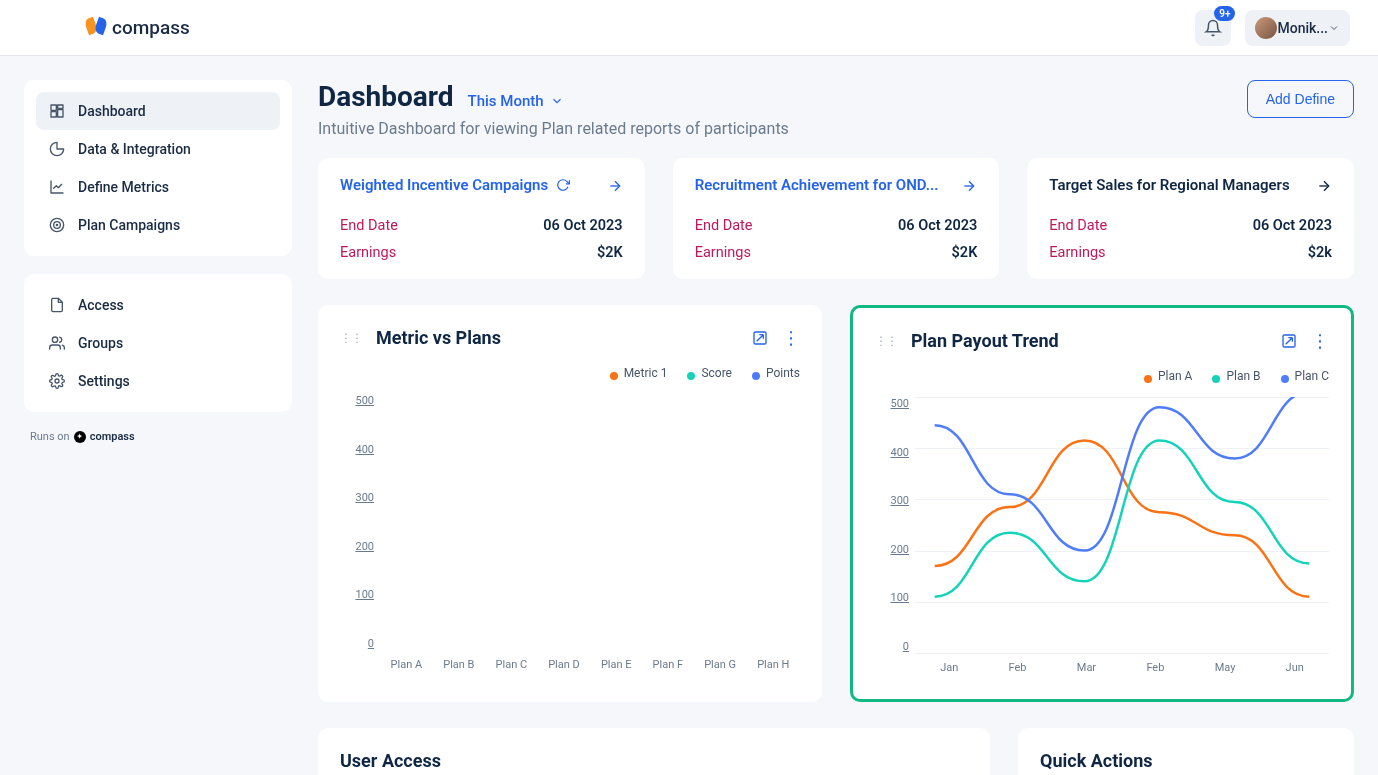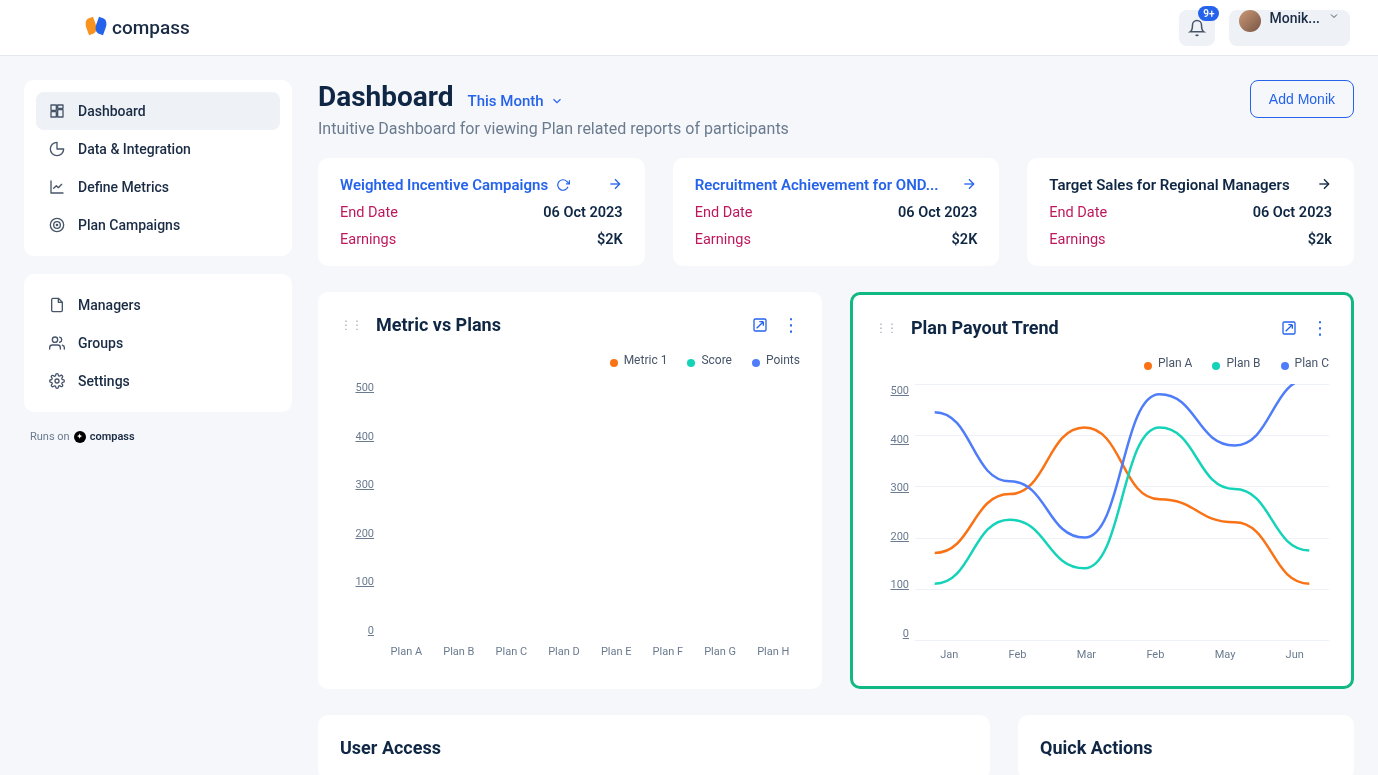--- a/index.html
+++ b/index.html
@@ -5,39 +5,39 @@
 * { box-sizing: border-box; margin: 0; padding: 0; }
 body { font-family: -apple-system, BlinkMacSystemFont, "Segoe UI", Roboto, Arial, sans-serif; background: #f5f7fa; color: #0f2744; width: 1378px; }
 .topbar { height: 56px; background: #fff; border-bottom: 1px solid #e5e9ef; display: flex; align-items: center; padding: 0 28px; justify-content: space-between; }
 .logo { display: flex; align-items: center; gap: 6px; font-size: 19px; font-weight: 500; color: #1a2b44; padding-left: 58px;}
 .logo-icon { width: 20px; height: 20px; position: relative; }
 .logo-icon::before { content: ""; position: absolute; width: 10px; height: 16px; background: #f7931e; border-radius: 50% 0 50% 0; left: 0; transform: rotate(-20deg);}
 .logo-icon::after { content: ""; position: absolute; width: 10px; height: 16px; background: #2563eb; border-radius: 0 50% 0 50%; right: 0; transform: rotate(20deg);}
 .topbar-right { display: flex; align-items: center; gap: 14px; }
 .bell-wrap { position: relative; background: #eef1f6; width: 36px; height: 36px; border-radius: 8px; display: flex; align-items: center; justify-content: center; }
 .badge { position: absolute; top: -4px; right: -4px; background: #2563eb; color: #fff; font-size: 10px; font-weight: 600; border-radius: 10px; padding: 2px 5px; }
-.user-chip { background: #eef1f6; border-radius: 8px; height: 36px; display: flex; align-items: flex-start; gap: 8px; padding: 0 10px; font-size: 14px; color: #1a2b44; font-weight: 500;}
+.user-chip { background: #eef1f6; border-radius: 8px; height: 36px; display: flex; align-items: center; padding: 0 10px; font-size: 14px; color: #1a2b44; font-weight: 500;}
 .avatar { width: 22px; height: 22px; border-radius: 50%; background: linear-gradient(135deg,#c97,#754); }
 .layout { display: flex; padding: 24px 24px; gap: 26px; align-items: flex-start;}
 .sidebar { width: 268px; flex-shrink: 0; }
 .nav-card { background: #fff; border-radius: 10px; padding: 12px; margin-bottom: 18px; }
 .nav-item { display: flex; align-items: center; gap: 12px; padding: 10px 12px; border-radius: 8px; font-size: 14px; color: #1a2b44; font-weight: 500; cursor: pointer;}
 .nav-item.active { background: #eef1f6; }
 .nav-icon { width: 18px; height: 18px; display: flex; align-items: center; justify-content: center; color: #475569;}
 .runs-on { font-size: 11px; color: #6b7b8f; padding-left: 6px; display:flex; align-items:center; gap:4px;text-align:center;}
 .main { flex: 1; min-width: 0; }
 .page-head { display: flex; align-items: flex-start; justify-content: space-between; margin-bottom: 20px;}
 .page-title-row { display: flex; align-items: baseline; gap: 14px; }
 .page-title { font-size: 28px; font-weight: 700; color: #0f2744; }
 .period { color: #2563eb; font-size: 15px; font-weight: 500; display: flex; align-items: center; gap: 6px; cursor: pointer;}
 .subtitle { font-size: 16px; color: #6b7b8f; margin-top: 6px;}
 .add-widget { border: 1.5px solid #2563eb; color: #2563eb; background: transparent; border-radius: 8px; padding: 10px 18px; font-size: 14px; font-weight: 500; cursor: pointer;}
 .stat-row { display: grid; grid-template-columns: repeat(3, 1fr); gap: 28px; margin-bottom: 26px;}
 .stat-card { background: #fff; border-radius: 10px; padding: 18px 22px; }
-.stat-head { display: flex; justify-content: space-between; align-items: flex-start; margin-bottom: 10px;}
+.stat-head { display: flex; justify-content: space-between; align-items: flex-end; margin-bottom: 23px;}
 .stat-title { font-size: 15px; font-weight: 600; display: flex; align-items: center; gap: 8px;}
 .stat-title.link { color: #2563eb; }
 .stat-title.bold { color: #0f2744; }
 .stat-rows { display: flex; flex-direction: column; gap: 10px; }
 .stat-line { display: flex; justify-content: space-between; font-size: 14.5px; }
 .stat-label { color: #be185d; font-weight: 400;}
 .stat-val { color: #0f2744; font-weight: 600;}
 .charts-row { display: grid; grid-template-columns: 1fr 1fr; gap: 28px; margin-bottom: 26px;}
 .chart-card { background: #fff; border-radius: 10px; padding: 22px; }
 .chart-card.highlight { border: 3px solid #10b981; }
@@ -125,21 +125,21 @@
           <span>Plan Campaigns</span>
         </div>
       </div>
     <div class="nav-card" id="nav2">
         <div class="nav-item">
           <span class="nav-icon">
             <svg width="16" height="16" viewBox="0 0 24 24" fill="none" stroke="currentColor" stroke-width="2" stroke-linecap="round" stroke-linejoin="round">
               <path d="M14 2H6a2 2 0 0 0-2 2v16a2 2 0 0 0 2 2h12a2 2 0 0 0 2-2V8zM14 2v6h6"></path>
             </svg>
           </span>
-          <span>Managers</span>
+          <span>Access</span>
         </div>
         <div class="nav-item">
           <span class="nav-icon">
             <svg width="16" height="16" viewBox="0 0 24 24" fill="none" stroke="currentColor" stroke-width="2" stroke-linecap="round" stroke-linejoin="round">
               <path d="M17 21v-2a4 4 0 0 0-4-4H5a4 4 0 0 0-4 4v2M9 11a4 4 0 1 0 0-8 4 4 0 0 0 0 8zM23 21v-2a4 4 0 0 0-3-3.9M16 3.1a4 4 0 0 1 0 7.8"></path>
             </svg>
           </span>
           <span>Groups</span>
         </div>
         <div class="nav-item">
@@ -165,21 +165,21 @@
           <span class="page-title">Dashboard</span>
           <span class="period">
             <span>This Month</span>
             <svg width="14" height="14" viewBox="0 0 24 24" fill="none" stroke="#2563eb" stroke-width="2">
                 <polyline points="6 9 12 15 18 9"></polyline>
               </svg>
           </span>
         </div>
         <div class="subtitle">Intuitive Dashboard for viewing Plan related reports of participants</div>
       </div>
-      <button class="add-widget">Add Monik</button>
+      <button class="add-widget">Add Define</button>
     </div>
 
     <div class="stat-row" id="stats">
         <div class="stat-card">
           <div class="stat-head">
             <span class="stat-title link">Weighted Incentive Campaigns <svg width="14" height="14" viewBox="0 0 24 24" fill="none" stroke="#2563eb" stroke-width="2">
                 <polyline points="23 4 23 10 17 10"></polyline>
                 <path d="M20.49 15a9 9 0 1 1-2.12-9.36L23 10"></path>
               </svg></span>
             <svg width="16" height="16" viewBox="0 0 24 24" fill="none" stroke="#2563eb" stroke-width="2">

